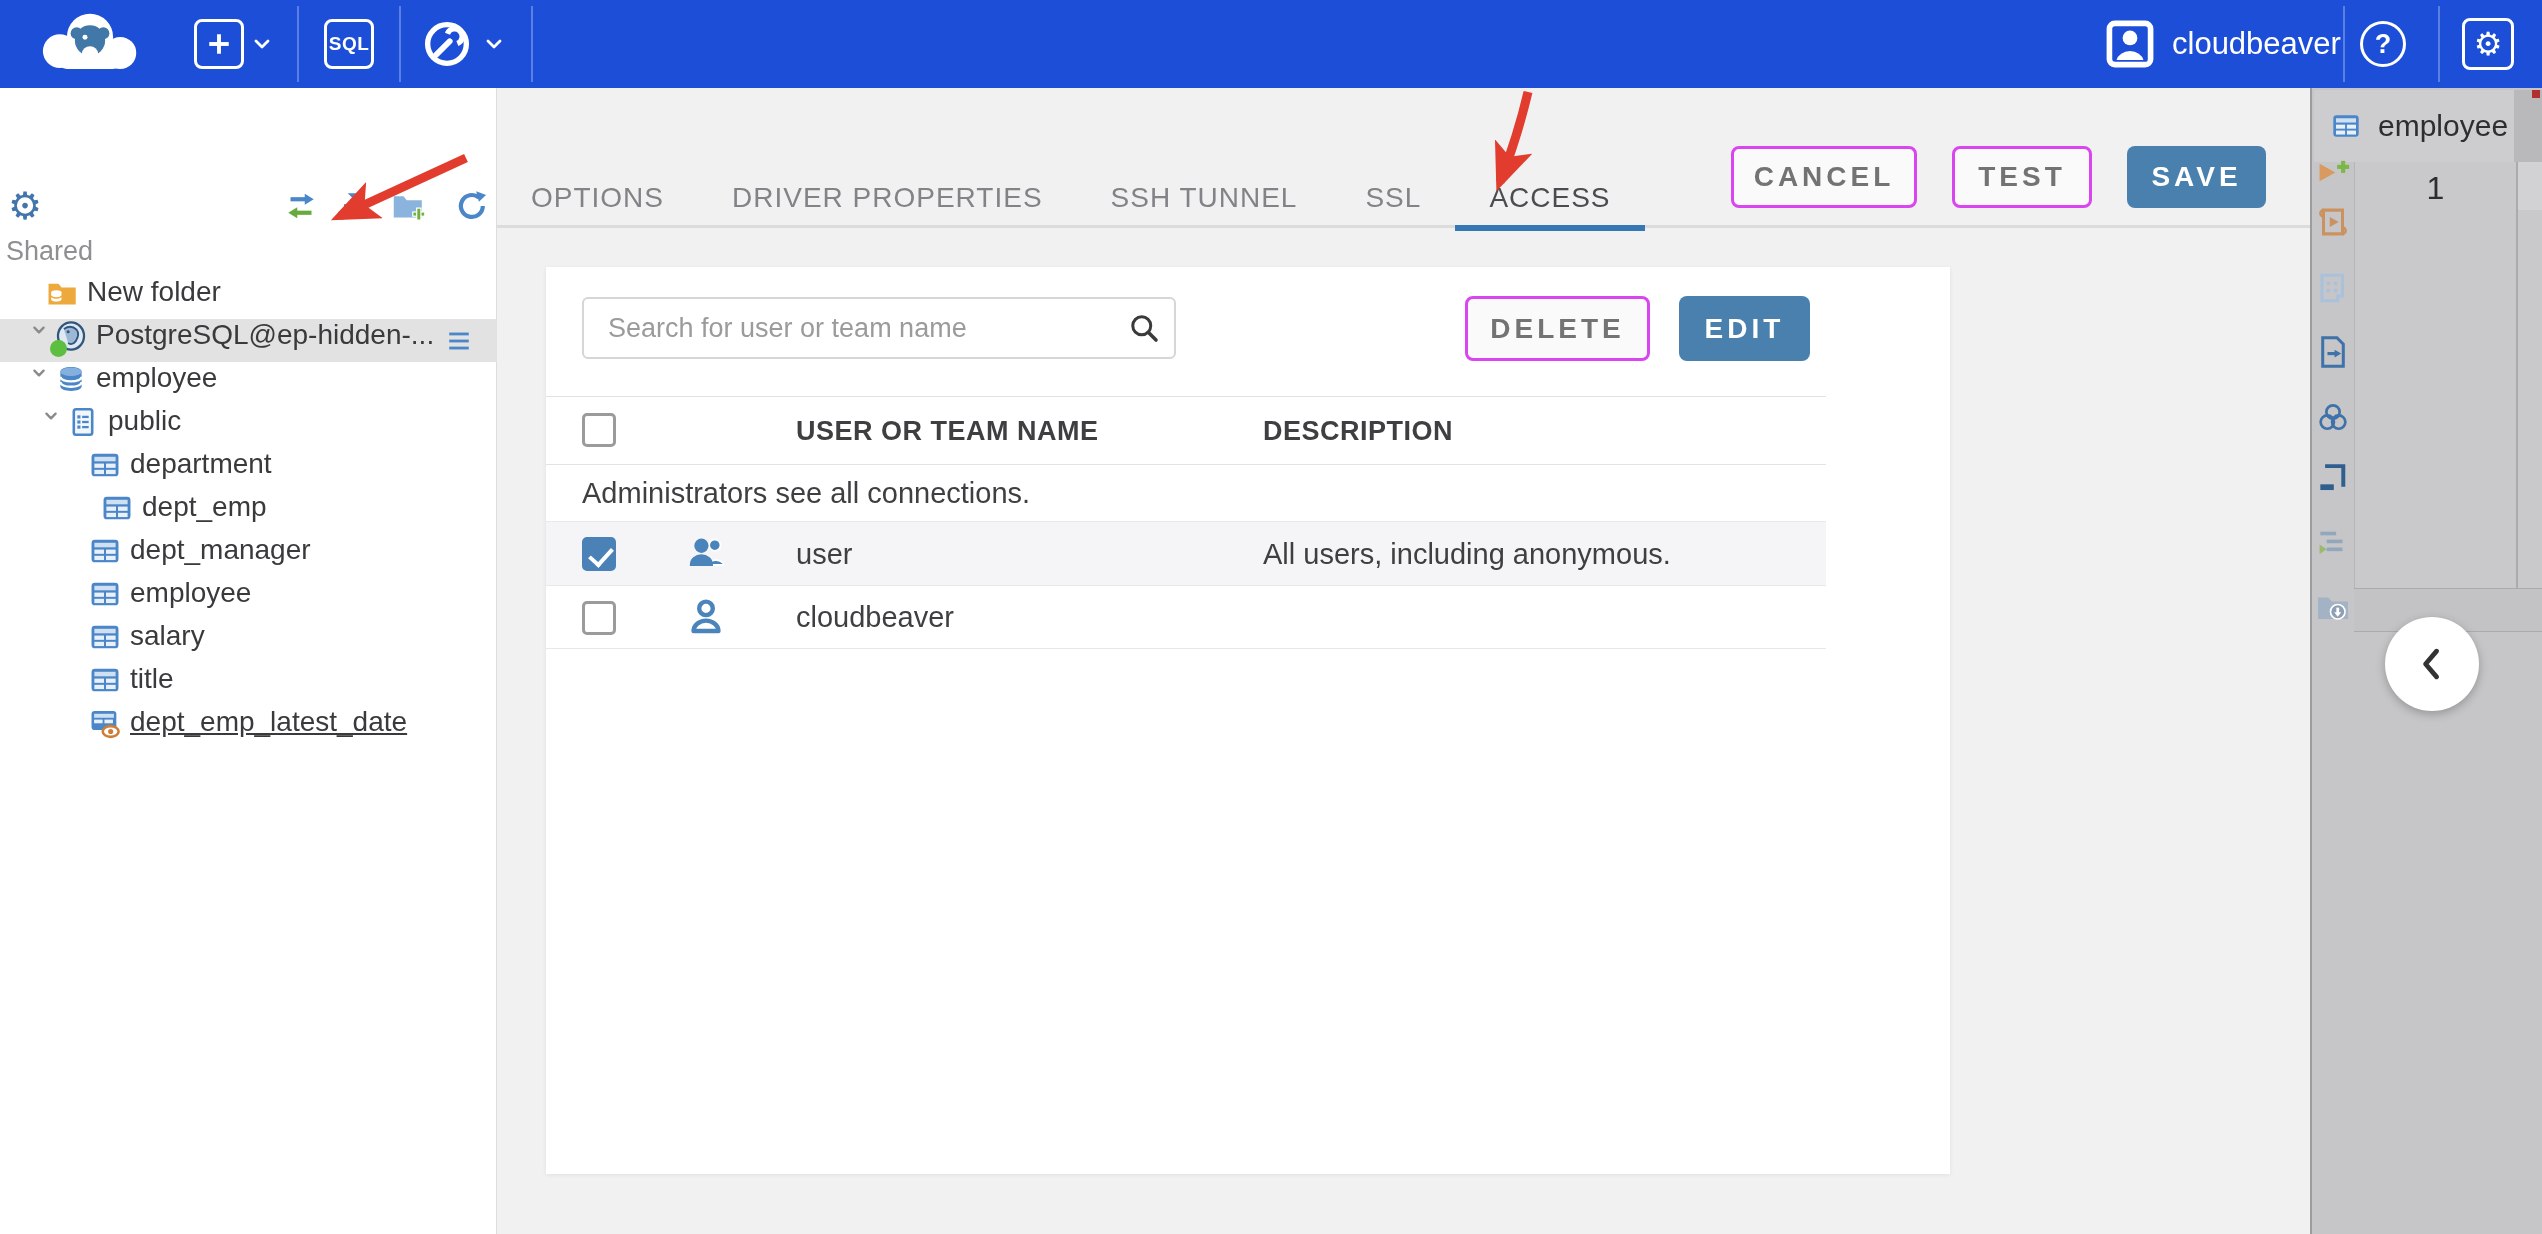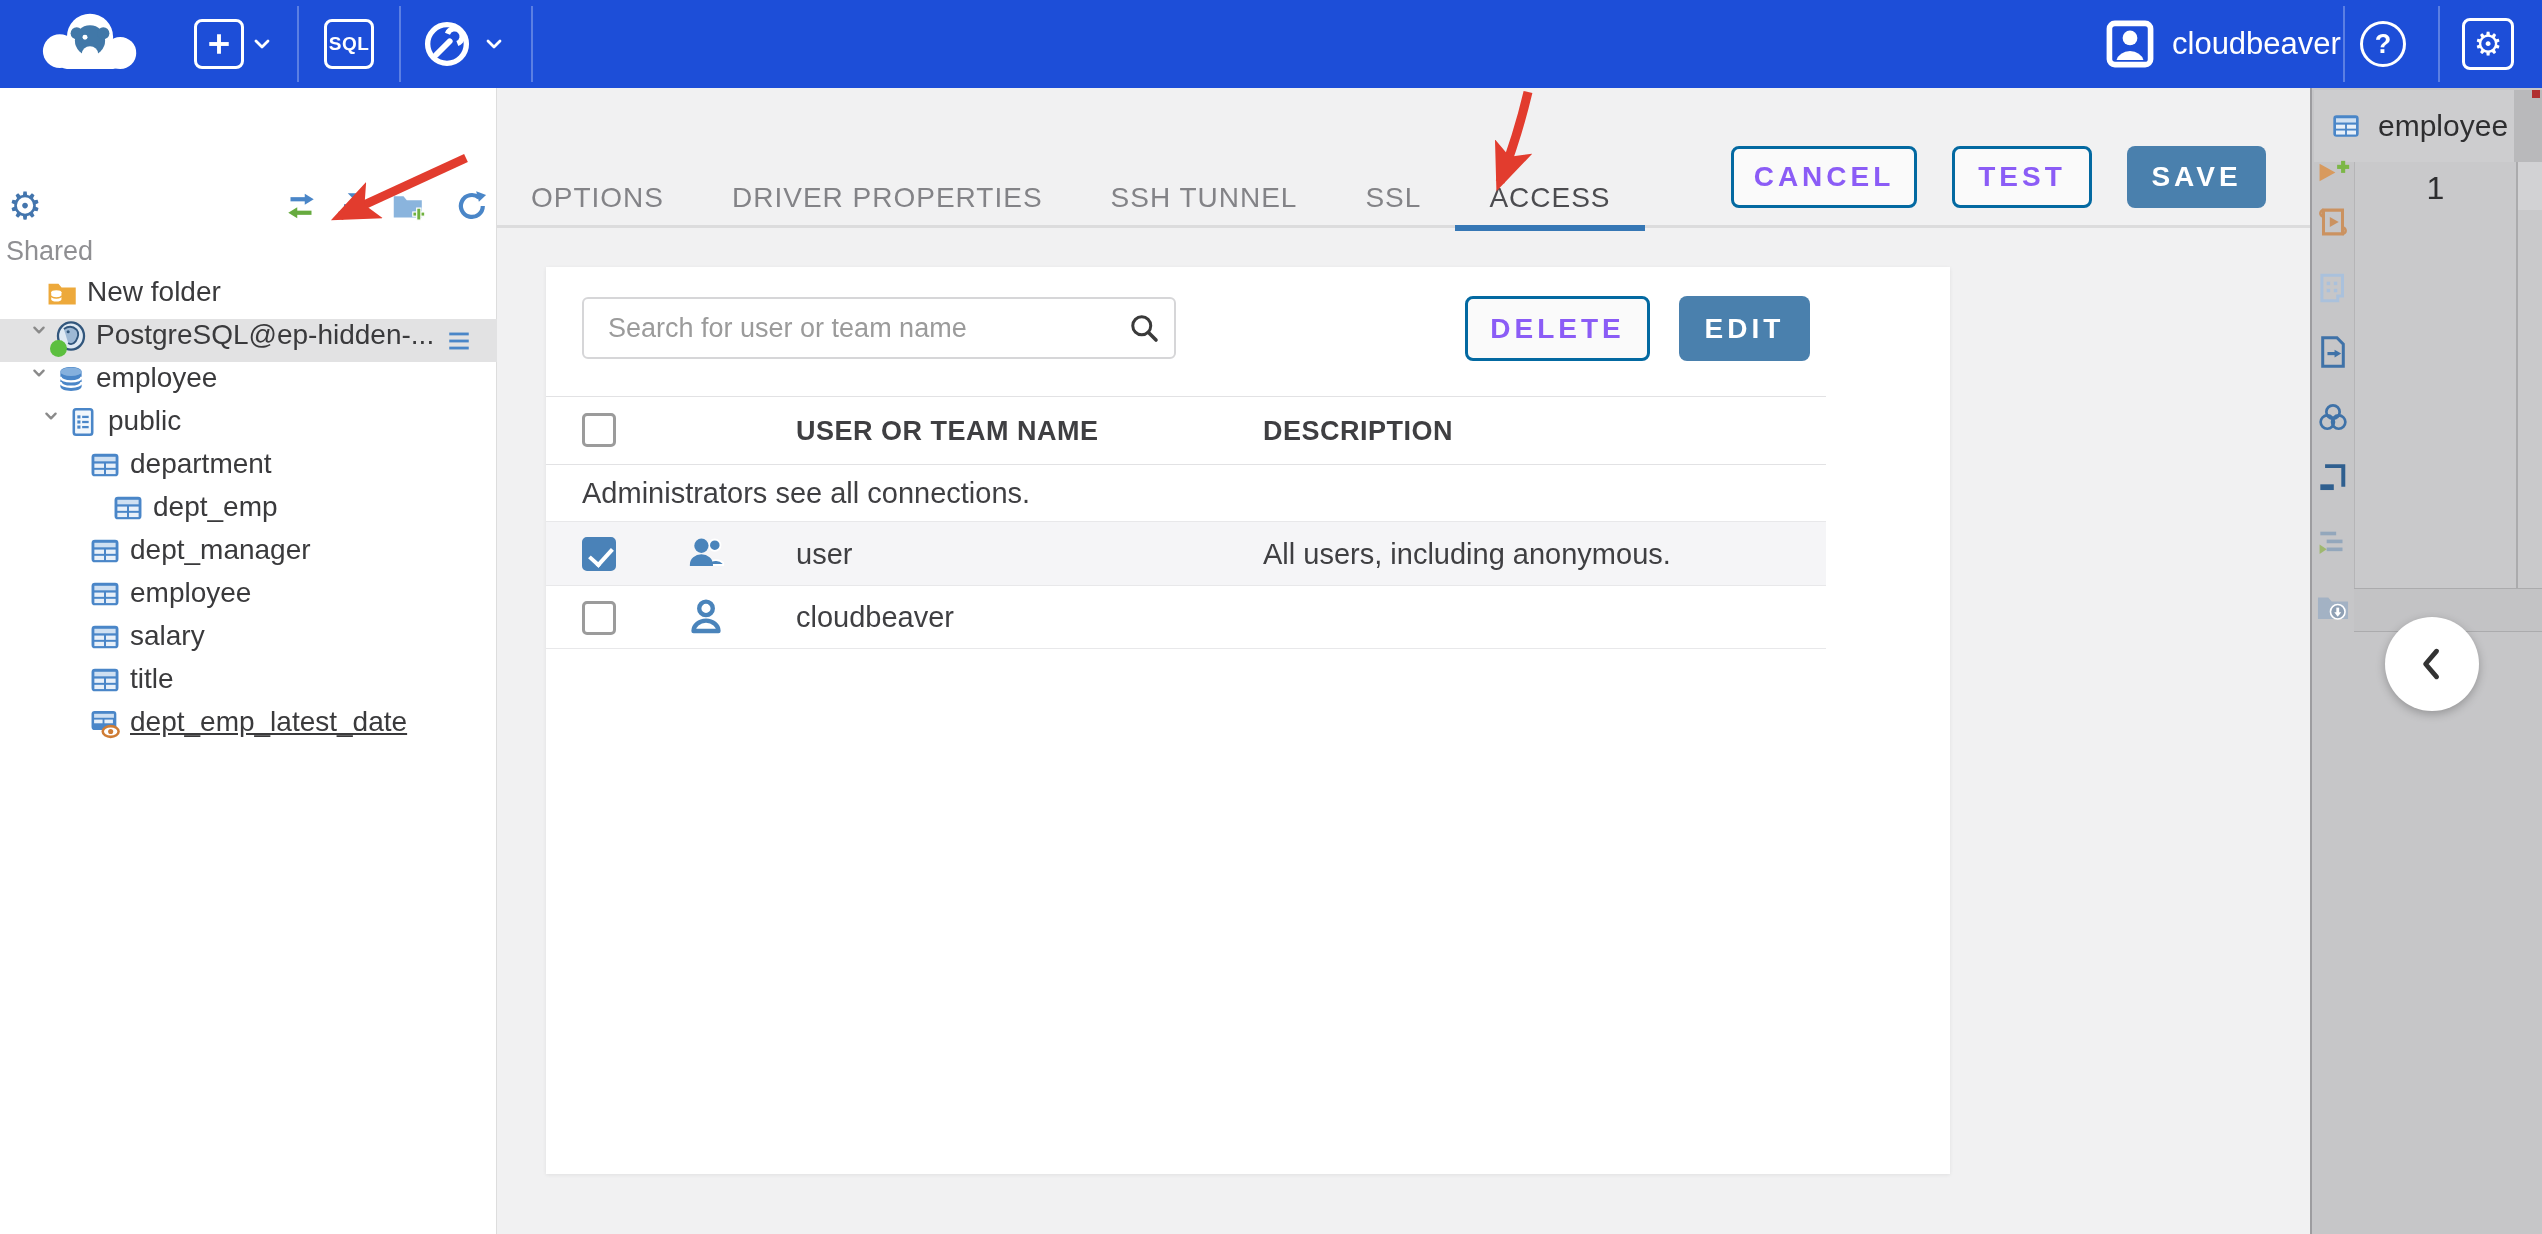--- a/index.html
+++ b/index.html
@@ -29,21 +29,21 @@
   .greendot{position:absolute;left:-4px;bottom:-4px;width:17px;height:17px;border-radius:50%;background:#5cbf3f;}
   .burger{position:absolute;right:18px;top:9px;width:40px;height:26px;}
 
   
   .tabline{position:absolute;left:497px;top:225px;width:1813px;height:3px;background:#dcdcdd;}
   .tabs{position:absolute;left:497px;top:168px;height:60px;display:flex;}
   .tab{padding:0 34px;line-height:60px;font-size:28px;letter-spacing:1px;color:#838387;position:relative;cursor:pointer;white-space:nowrap;}
   .tab.active{color:#4c4c50;}
   .tab.active::after{content:"";position:absolute;left:0;right:0;bottom:-3px;height:6px;background:#3677b5;}
   .btn{position:absolute;box-sizing:border-box;border-radius:8px;font-size:28px;font-weight:bold;letter-spacing:4px;display:flex;align-items:center;justify-content:center;cursor:pointer;}
-  .btn.outline{border:3px solid #0369a1;color:#8b5cf6;background:#fafafa;text-align:center;}
+  .btn.outline{border:3px solid #d946ef;color:#737373;background:#fafafa;text-align:center;}
   .btn.fill{background:#4a80ad;color:#fff;}
 
   .panel{position:absolute;left:546px;top:267px;width:1404px;height:907px;background:#fff;box-shadow:0 1px 4px rgba(0,0,0,.07);}
   .search{position:absolute;left:36px;top:30px;width:594px;height:62px;}
   .search input{width:100%;height:100%;box-sizing:border-box;border:2px solid #d6d6d8;border-radius:6px;padding:0 60px 0 24px;font-size:27px;color:#555;font-family:"Liberation Sans",sans-serif;outline:none;}
   .search input::placeholder{color:#9b9b9b;}
   .search .mag{position:absolute;right:14px;top:13px;width:36px;height:36px;}
   .thead{position:absolute;left:0;top:129px;width:1280px;height:69px;border-top:1px solid #e2e2e4;border-bottom:1px solid #e2e2e4;box-sizing:border-box;}
   .hcol{position:absolute;top:0;height:69px;line-height:69px;font-size:27px;font-weight:bold;color:#3f3f42;letter-spacing:.5px;}
   .cb{position:absolute;width:34px;height:34px;box-sizing:border-box;border:3px solid #9b9b9b;border-radius:5px;background:#fff;cursor:pointer;}
@@ -340,21 +340,21 @@
             <use href="#i-schema"></use>
           </svg>
         <span class="tlabel">public</span>
       </div>
       <div class="trow" style="padding-left:88px;">
         <svg class="ticon">
             <use href="#i-table"></use>
           </svg>
         <span class="tlabel">department</span>
       </div>
-      <div class="trow" style="padding-left:111px;">
+      <div class="trow" style="padding-left:88px;margin-left:12px;">
         <svg class="ticon">
             <use href="#i-table"></use>
           </svg>
         <span class="tlabel">dept_emp</span>
       </div>
       <div class="trow" style="padding-left:88px;">
         <svg class="ticon">
             <use href="#i-table"></use>
           </svg>
         <span class="tlabel">dept_manager</span>

